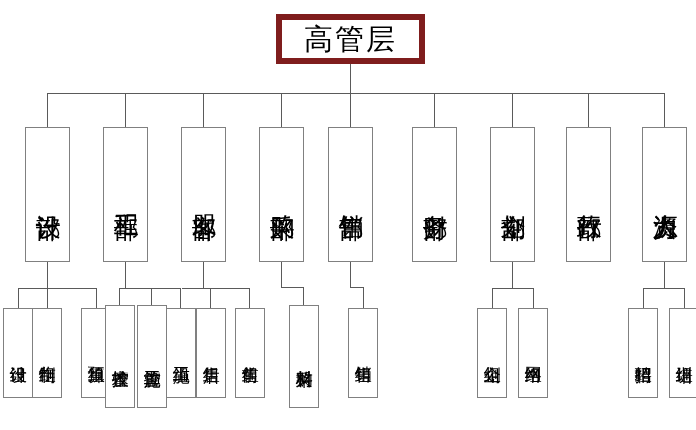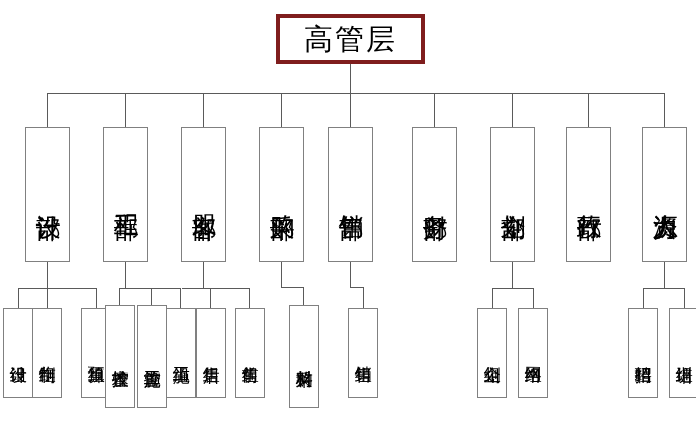--- a/index.html
+++ b/index.html
@@ -29,21 +29,21 @@
     z-index: 3;
   }
   .node .label {
     display: block;
     text-align: center;
     line-height: 1.02;
     letter-spacing: 0;
   }
   
   .node.root {
-    border: 4px solid #7f1d1d;
+    border: 6px solid #7f1d1d;
   }
   .node.root .label {
     font-size: 29px;
     line-height: 1.0;
     letter-spacing: 2px;
   }
   
   .node.vert .label {
     writing-mode: vertical-rl;
     text-orientation: upright;

